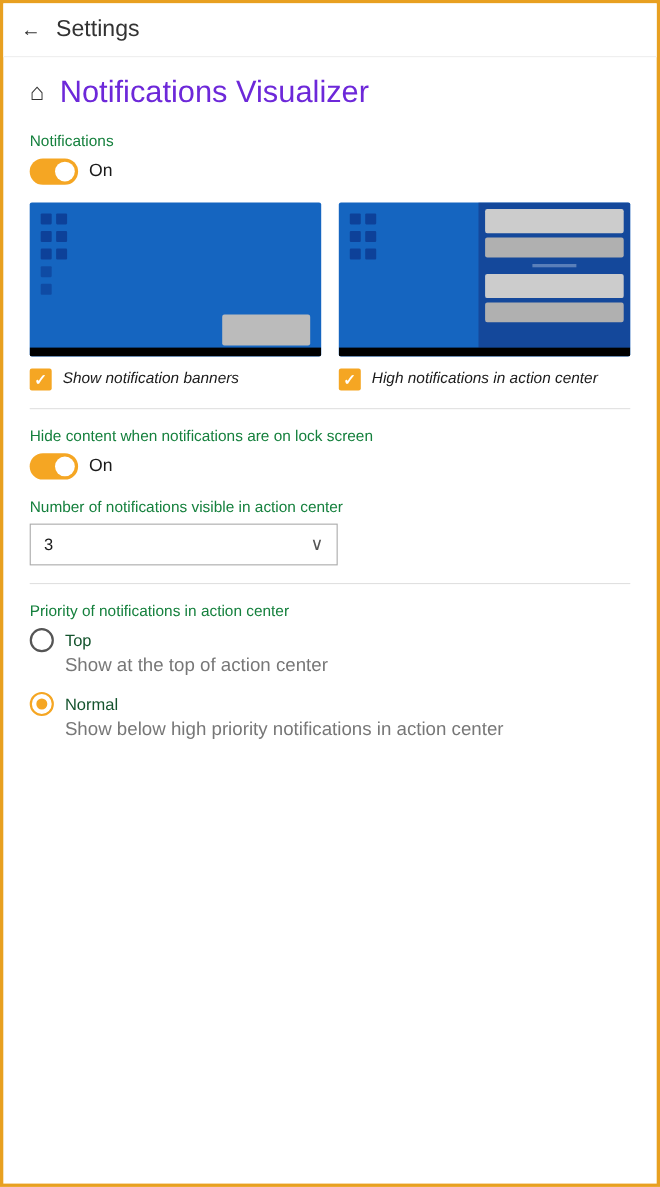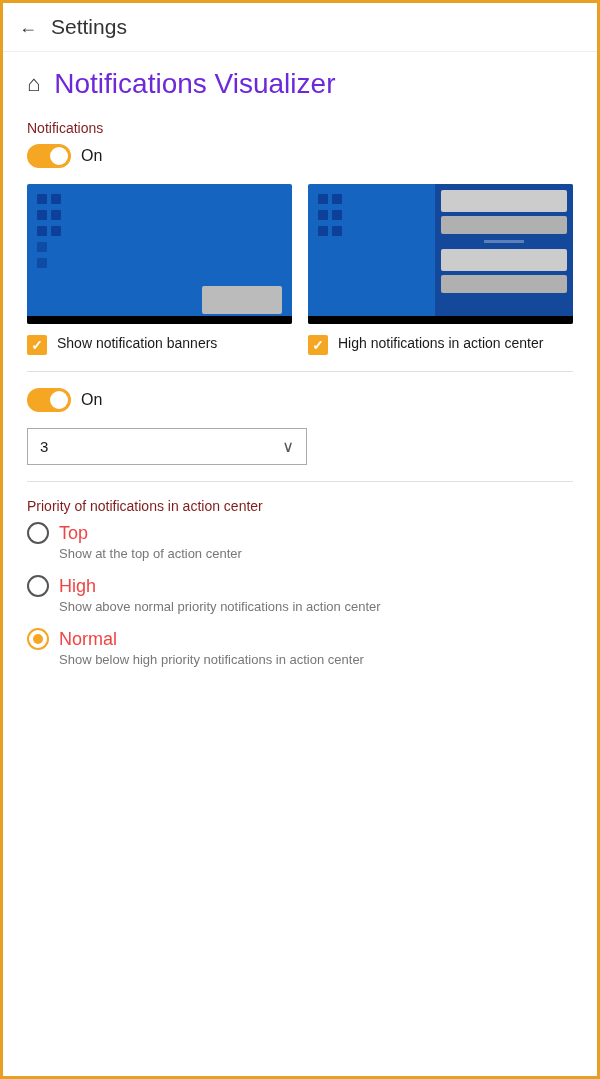--- a/index.html
+++ b/index.html
@@ -51,21 +51,21 @@
     }
     .page-title {
       font-size: 28px;
       font-weight: 300;
       color: #6d28d9;
     }
 
     
     .section-label {
       font-size: 14px;
-      color: #7f1d1d;
+      color: #15803d;
       margin-bottom: 8px;
       font-weight: 400;
     }
 
     
     .toggle-row {
       display: flex;
       align-items: center;
       margin-bottom: 16px;
     }
@@ -232,20 +232,21 @@
     }
     .checkbox-box .check {
       color: #fff;
       font-size: 14px;
       font-weight: bold;
     }
     .checkbox-label {
       font-size: 14px;
       color: #1a1a1a;
       line-height: 1.3;
+      font-style: italic;
     }
 
     
     .divider {
       height: 1px;
       background: #e0e0e0;
       margin: 16px 0;
     }
 
     
@@ -298,25 +299,25 @@
     .radio-circle.selected {
       border-color: #f5a623;
     }
     .radio-circle.selected .radio-dot {
       width: 10px;
       height: 10px;
       border-radius: 50%;
       background: #f5a623;
     }
     .radio-item-label {
-      font-size: 18px;
-      color: #ef4444;
+      font-size: 15px;
+      color: #14532d;
     }
     .radio-desc {
-      font-size: 13px;
+      font-size: 17px;
       color: #777;
       margin-left: 32px;
       margin-top: 2px;
     }
 
     .settings-section {
       margin-bottom: 4px;
     }
   </style>
 </head>
@@ -411,60 +412,55 @@
         </div>
         <span class="checkbox-label">High notifications in action center</span>
       </div>
     </div>
 
   </div>
 
   <div class="divider"></div>
 
   <div class="settings-section">
+    <div class="section-label">Hide content when notifications are on lock screen</div>
   </div>
 
   <div class="settings-section">
     <div class="toggle-row">
       <div class="toggle on">
         <div class="track"></div>
         <div class="thumb"></div>
       </div>
       <span class="toggle-label">On</span>
     </div>
   </div>
 
   <div class="settings-section">
+    <div class="section-label">Number of notifications visible in action center</div>
     <div class="dropdown">
       <span class="dropdown-value">3</span>
       <span class="dropdown-arrow">∨</span>
     </div>
   </div>
 
   <div class="divider"></div>
 
   <div class="settings-section">
     <div class="section-label">Priority of notifications in action center</div>
     <div class="radio-group">
 
       <div class="radio-item">
         <div class="radio-top">
           <div class="radio-circle"></div>
           <span class="radio-item-label">Top</span>
         </div>
         <span class="radio-desc">Show at the top of action center</span>
       </div>
 
-      <div class="radio-item">
-        <div class="radio-top">
-          <div class="radio-circle"></div>
-          <span class="radio-item-label">High</span>
-        </div>
-        <span class="radio-desc">Show above normal priority notifications in action center</span>
-      </div>
 
       <div class="radio-item">
         <div class="radio-top">
           <div class="radio-circle selected">
             <div class="radio-dot"></div>
           </div>
           <span class="radio-item-label">Normal</span>
         </div>
         <span class="radio-desc">Show below high priority notifications in action center</span>
       </div>

